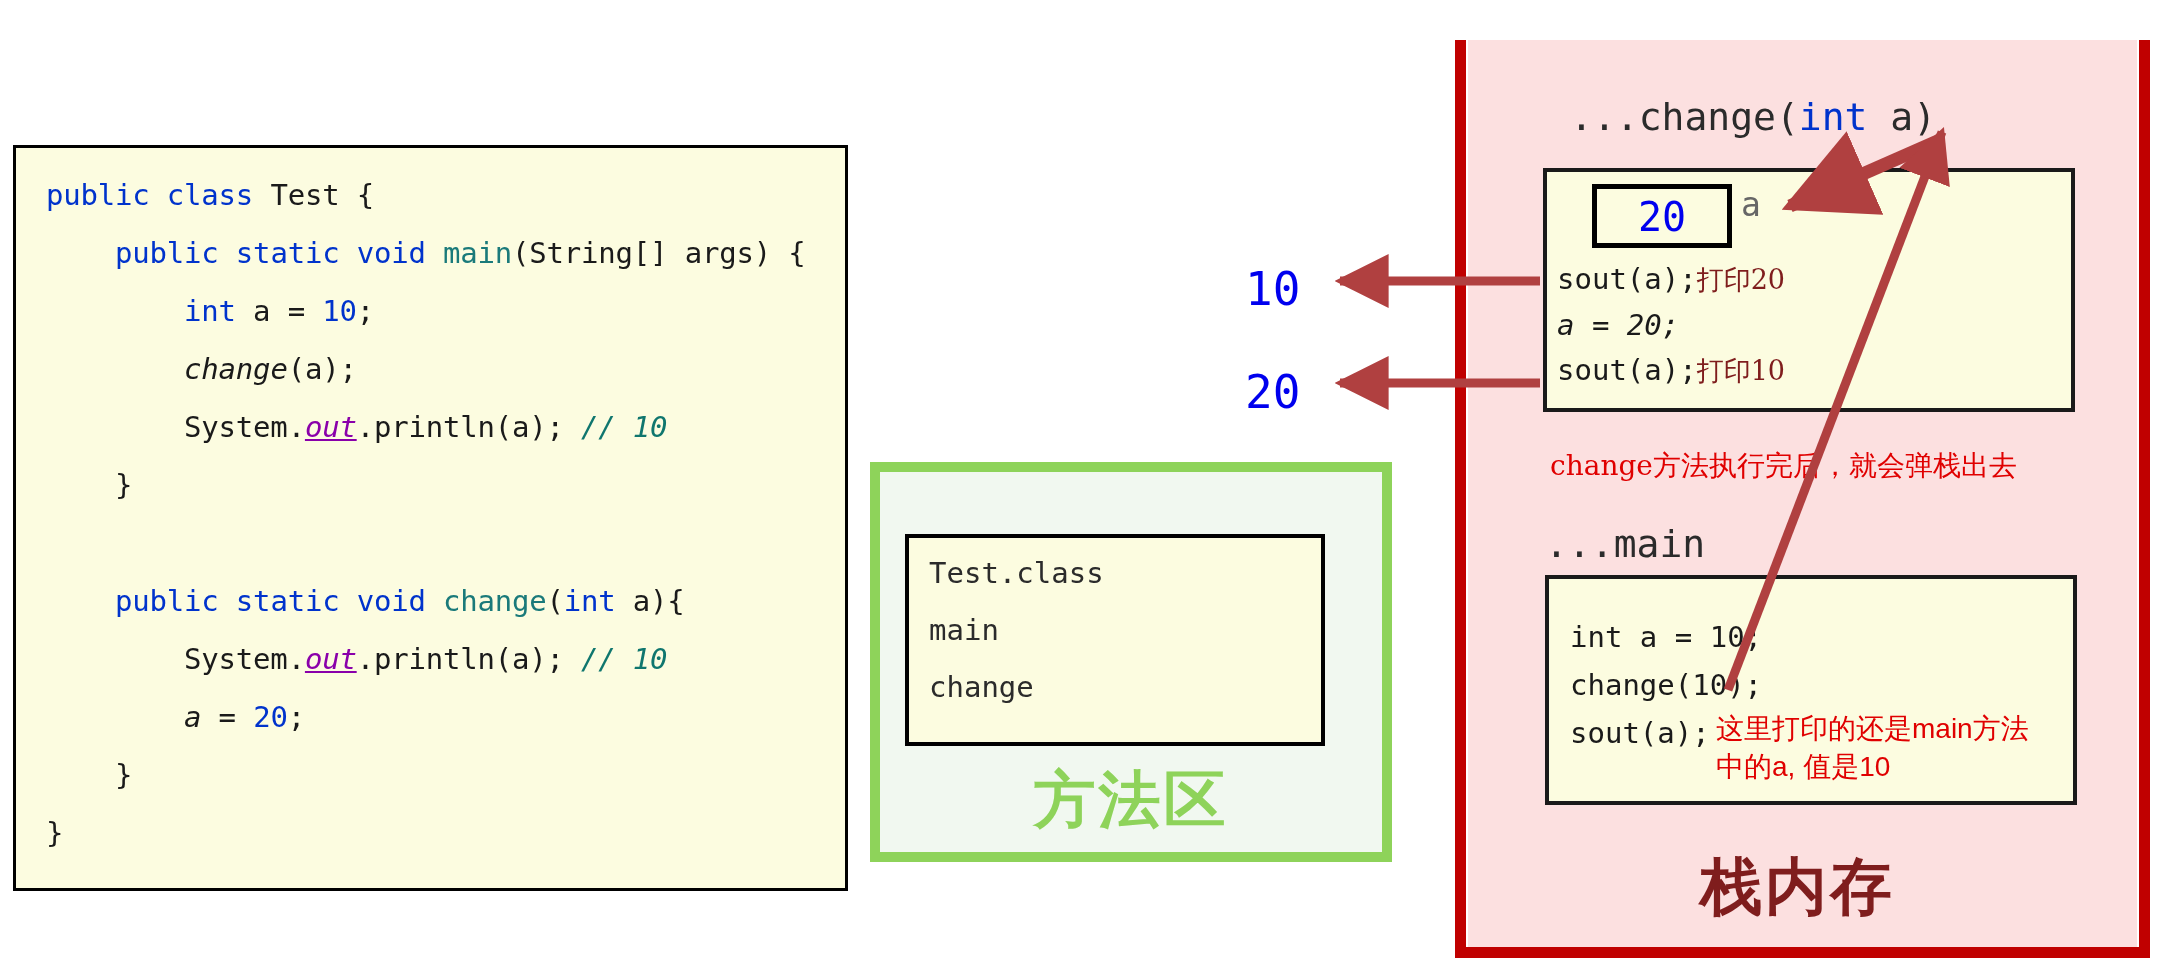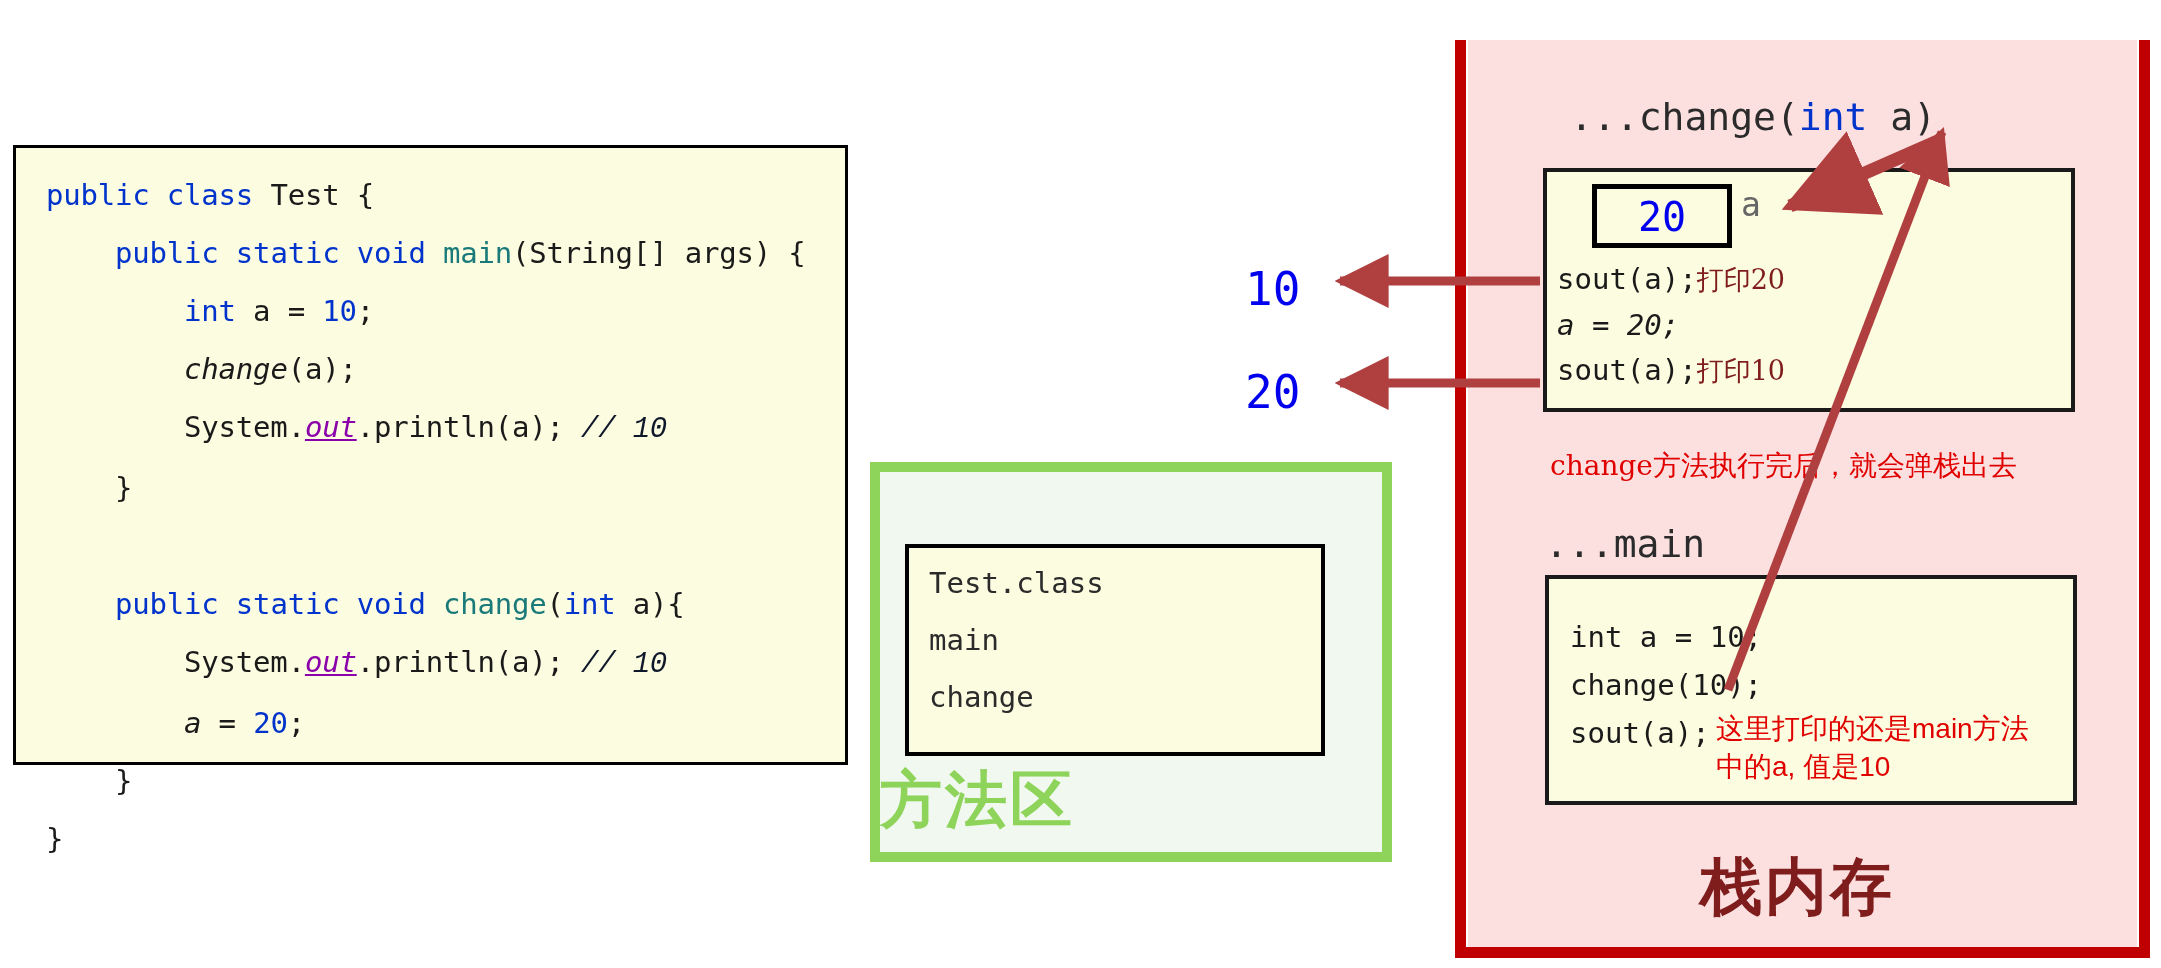--- a/index.html
+++ b/index.html
@@ -14,78 +14,78 @@
     overflow: hidden;
     font-family: "DejaVu Sans Mono", monospace;
   }
 
   
   #code-panel {
     position: absolute;
     left: 13px;
     top: 145px;
     width: 835px;
-    height: 620px;
+    height: 746px;
     background: #fcfce0;
     border: 3px solid #000000;
     box-sizing: border-box;
     padding: 18px 0 0 0;
   }
   .code-line {
     font-family: "DejaVu Sans Mono", monospace;
     font-size: 29px;
     line-height: 58px;
     white-space: pre;
     color: #1a1a1a;
     padding-left: 30px;
     letter-spacing: -0.2px;
   }
   .kw      { color: #0033cc; }
   .mth     { color: #1a7a7a; }
   .num     { color: #0033cc; }
   .fld     { color: #8a00aa; font-style: italic; text-decoration: underline; }
   .ital    { font-style: italic; }
-  .cmt     { color: #0f172a; font-style: italic; font-family: Liberation Mono, monospace; }
+  .cmt     { color: #0f766e; font-style: italic; }
 
   
   #method-area {
     position: absolute;
     left: 870px;
     top: 462px;
     width: 522px;
     height: 400px;
     background: #f1f8f0;
     border: 10px solid #8ed35a;
     box-sizing: border-box;
   }
   #method-area-inner {
     position: absolute;
     left: 25px;
-    top: 72px;
+    top: 62px;
     width: 420px;
     height: 212px;
     background: #fcfce0;
     border: 4px solid #000000;
     box-sizing: border-box;
     padding: 16px 0 0 20px;
   }
   .ma-line {
     font-family: "DejaVu Sans Mono", monospace;
     font-size: 29px;
     line-height: 38px;
     color: #2b2b2b;
     margin-bottom: 19px;
     white-space: pre;
   }
   #method-area-title {
     position: absolute;
     left: 0;
     right: 0;
     bottom: 10px;
-    text-align: left;
+    text-align: center;
     font-family: "DejaVu Sans", sans-serif;
     font-weight: bold;
     font-size: 62px;
     color: #8ed35a;
     letter-spacing: 3px;
   }
 
   
   #stack-panel {
     position: absolute;

